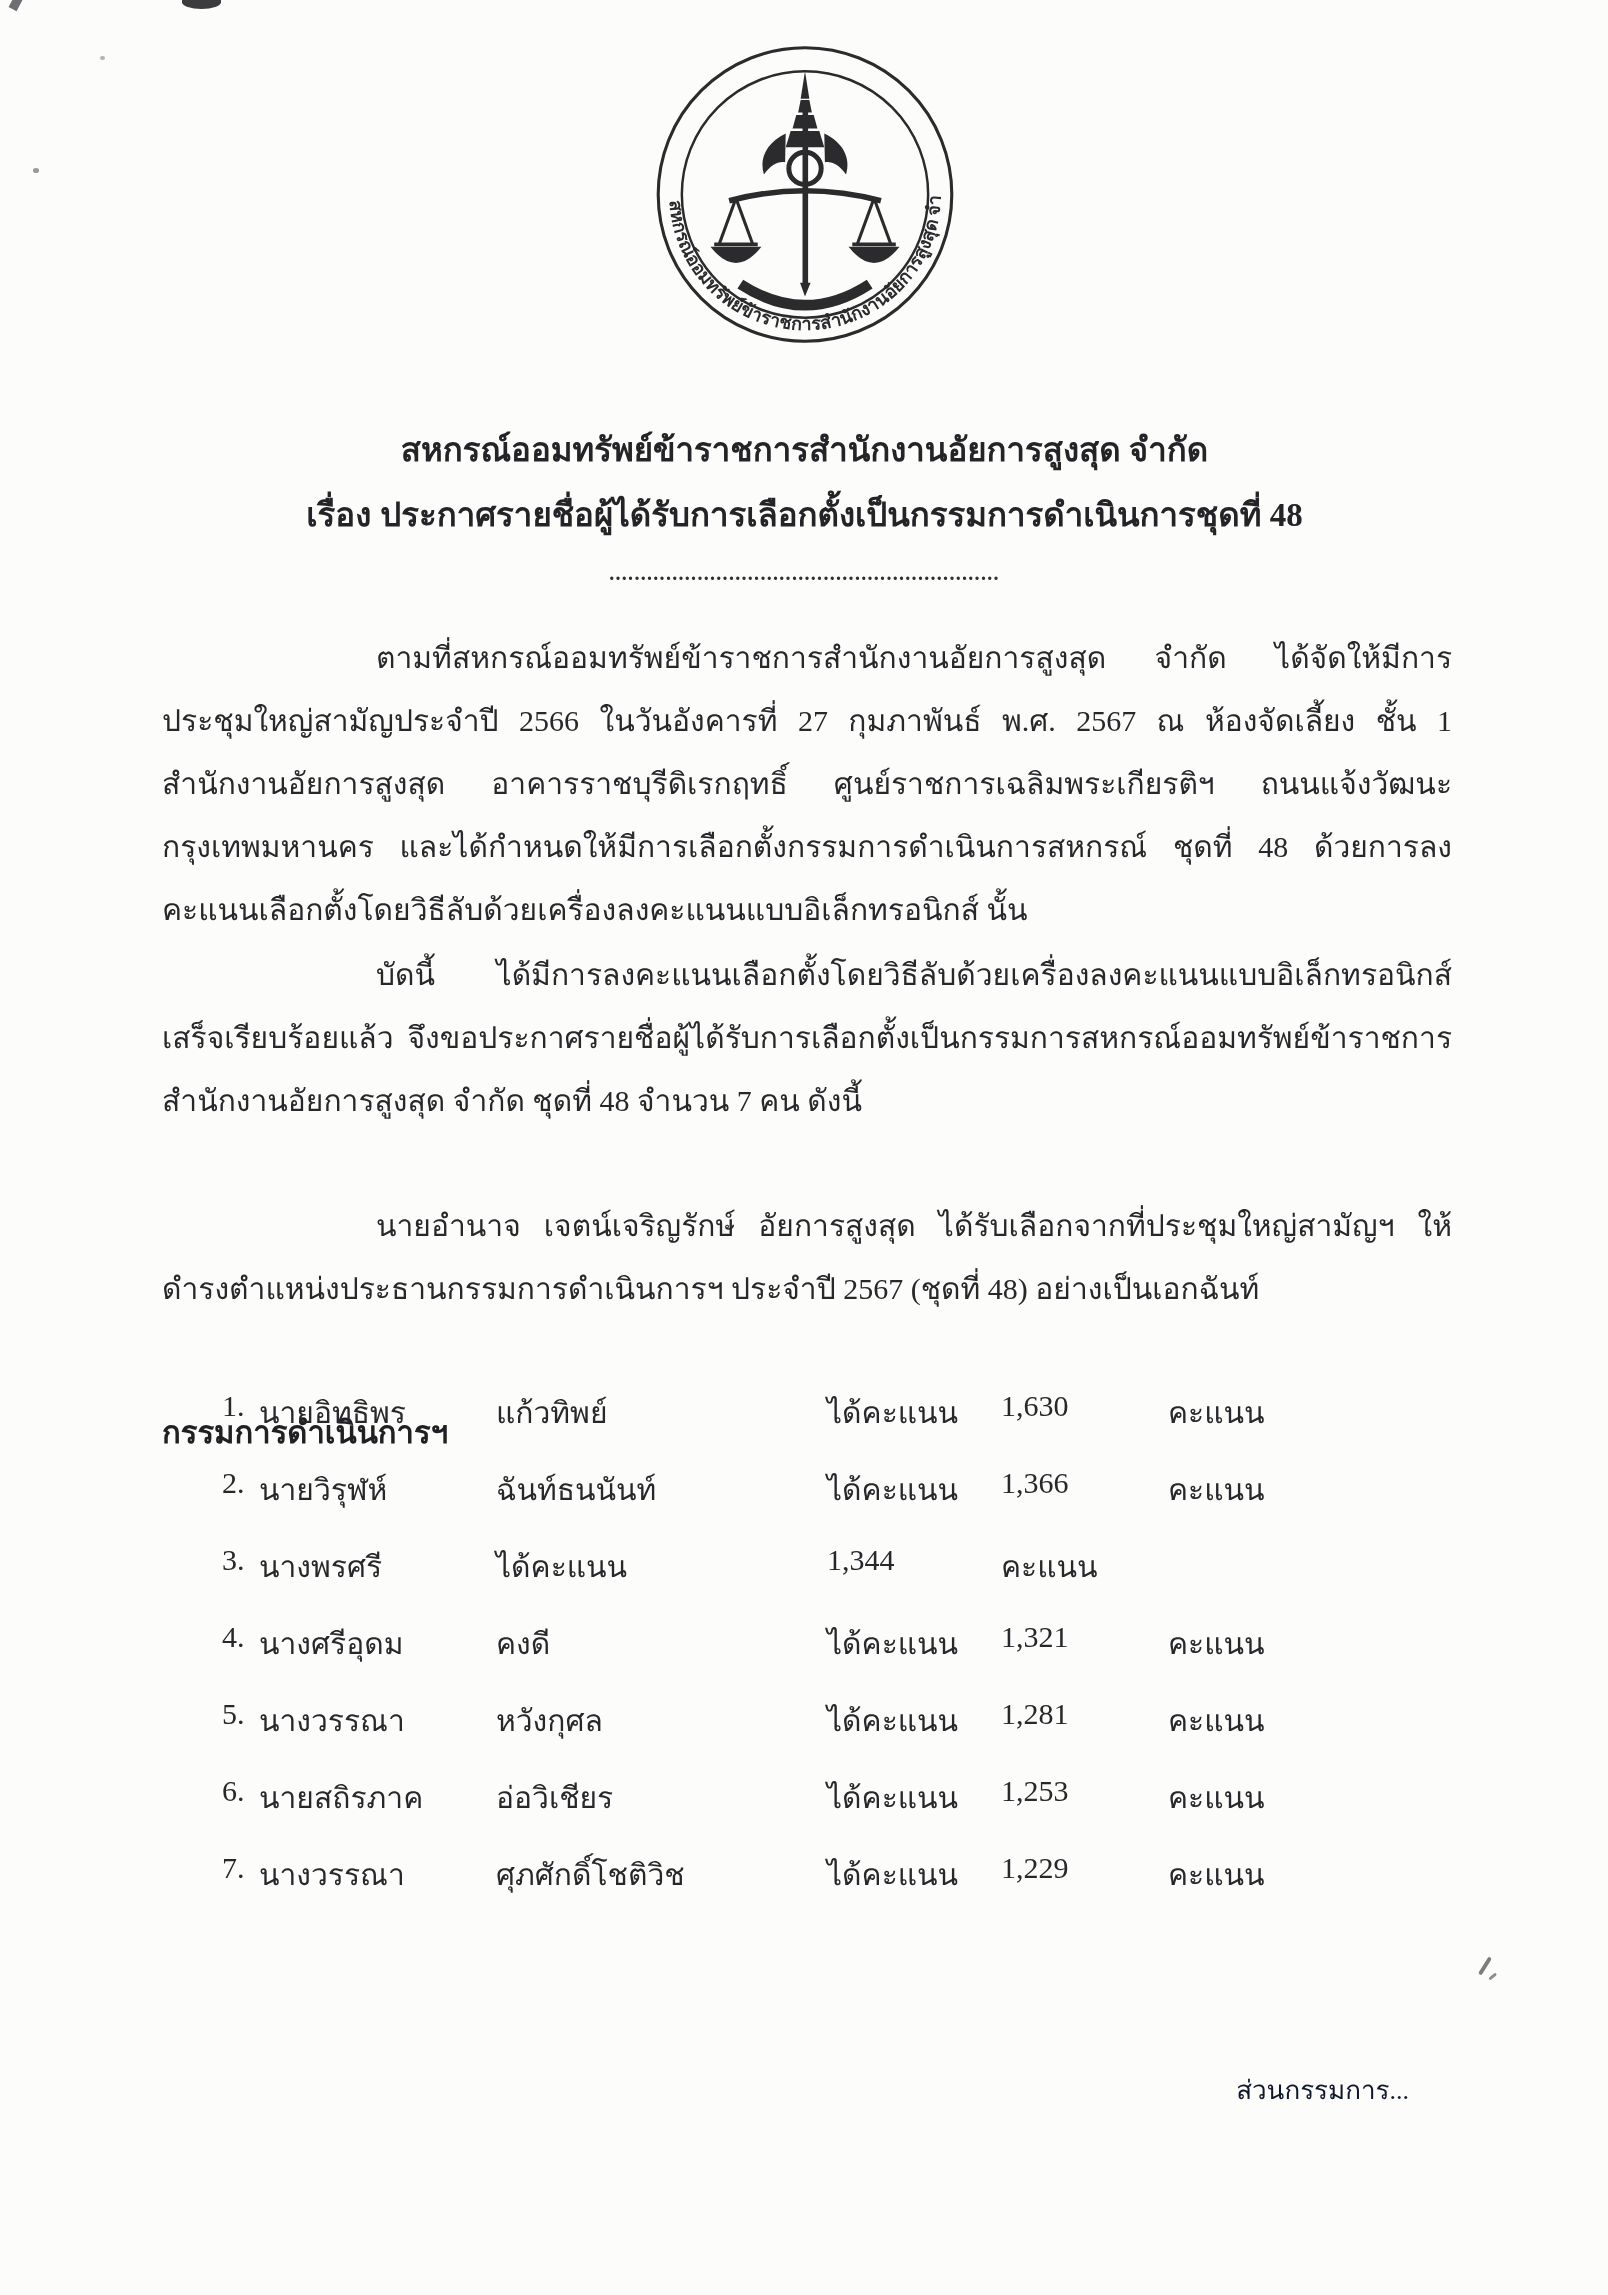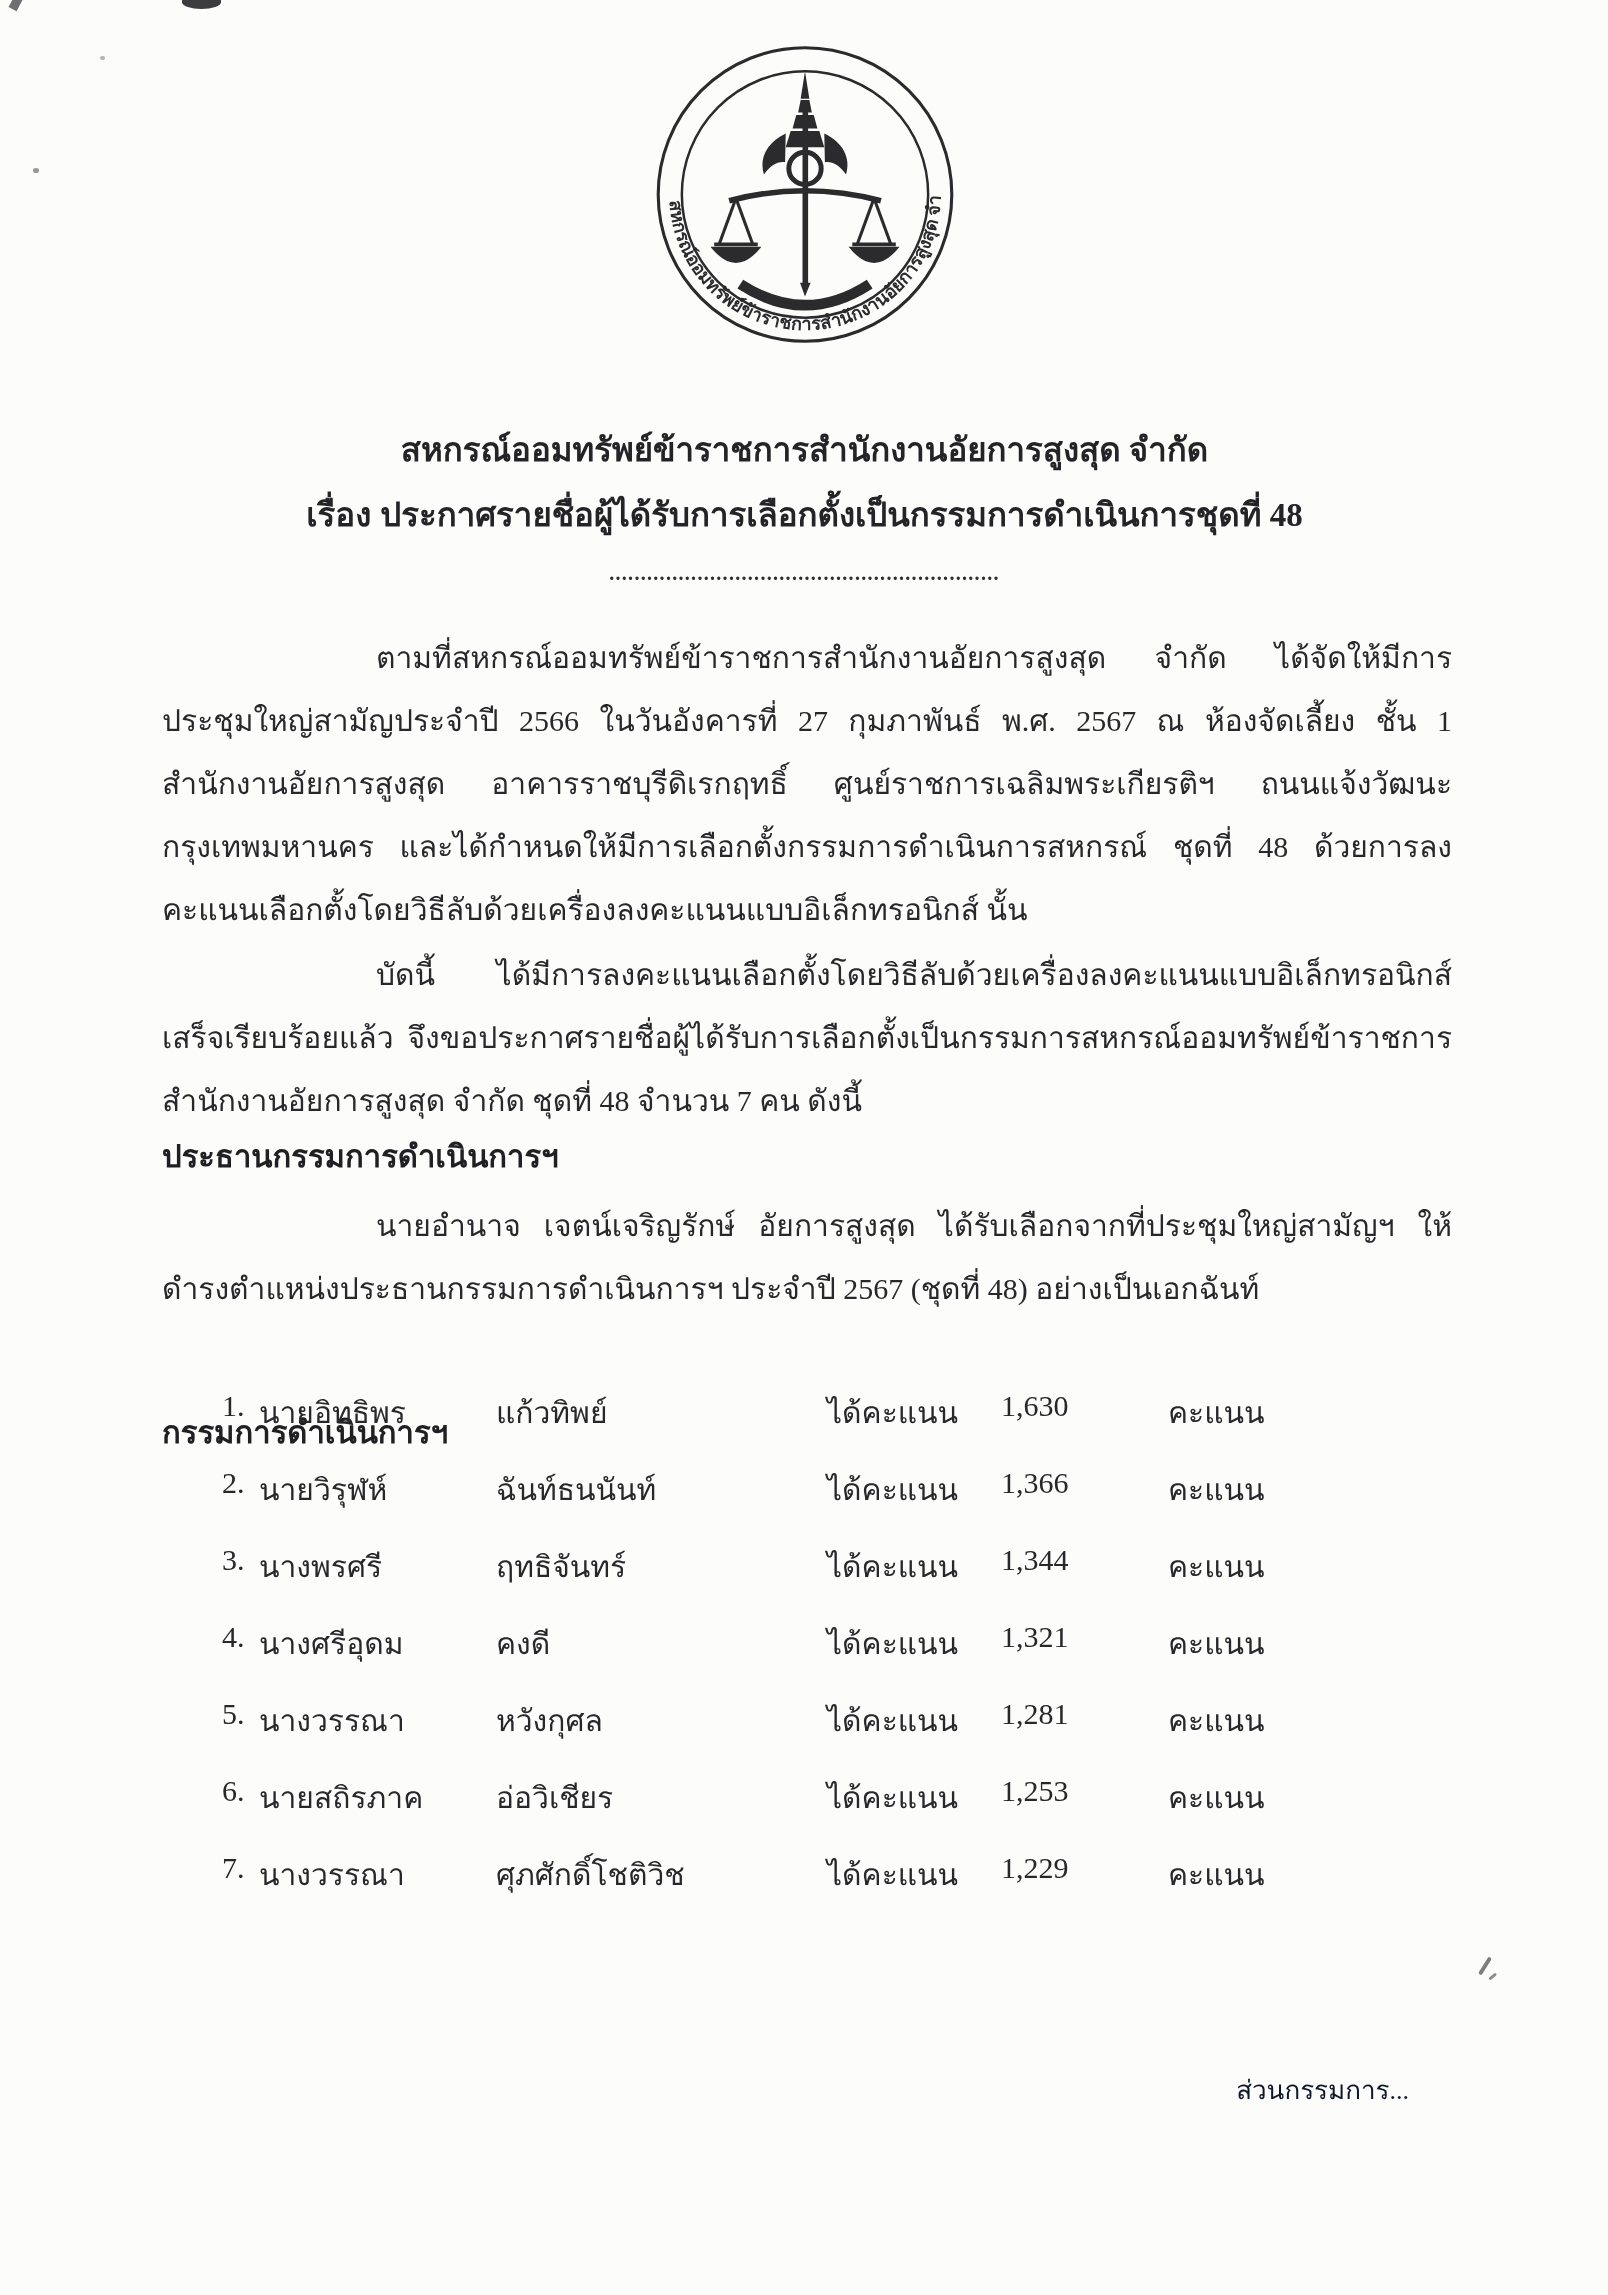--- a/index.html
+++ b/index.html
@@ -107,21 +107,20 @@
 
   <div class="centered org-line">สหกรณ์ออมทรัพย์ข้าราชการสำนักงานอัยการสูงสุด จำกัด</div>
   <div class="centered subject-line">
     <span class="sp">เรื่อง</span><span>ประกาศรายชื่อผู้ได้รับการเลือกตั้งเป็นกรรมการดำเนินการชุดที่ 48</span>
   </div>
   <div class="centered dots-line">..............................................................</div>
 
   <div class="para p1">ตามที่สหกรณ์ออมทรัพย์ข้าราชการสำนักงานอัยการสูงสุด จำกัด ได้จัดให้มีการประชุมใหญ่สามัญประจำปี 2566 ในวันอังคารที่ 27 กุมภาพันธ์ พ.ศ. 2567 ณ ห้องจัดเลี้ยง ชั้น 1 สำนักงานอัยการสูงสุด อาคารราชบุรีดิเรกฤทธิ์ ศูนย์ราชการเฉลิมพระเกียรติฯ ถนนแจ้งวัฒนะ กรุงเทพมหานคร และได้กำหนดให้มีการเลือกตั้งกรรมการดำเนินการสหกรณ์ ชุดที่ 48 ด้วยการลงคะแนนเลือกตั้งโดยวิธีลับด้วยเครื่องลงคะแนนแบบอิเล็กทรอนิกส์ นั้น</div>
   <div class="para p2">บัดนี้ ได้มีการลงคะแนนเลือกตั้งโดยวิธีลับด้วยเครื่องลงคะแนนแบบอิเล็กทรอนิกส์เสร็จเรียบร้อยแล้ว จึงขอประกาศรายชื่อผู้ได้รับการเลือกตั้งเป็นกรรมการสหกรณ์ออมทรัพย์ข้าราชการสำนักงานอัยการสูงสุด จำกัด ชุดที่ 48 จำนวน 7 คน ดังนี้</div>
 
-  <div class="h-section h-chair">ประธานกรรมการดำเนินการฯ</div>
   <div class="para chair-para">นายอำนาจ เจตน์เจริญรักษ์ อัยการสูงสุด ได้รับเลือกจากที่ประชุมใหญ่สามัญฯ ให้ดำรงตำแหน่งประธานกรรมการดำเนินการฯ ประจำปี 2567 (ชุดที่ 48) อย่างเป็นเอกฉันท์</div>
 
   <div class="h-section h-comm">กรรมการดำเนินการฯ</div>
 
   <div class="rows">
     <div class="crow">
       <span>1.</span>
       <span>นายอิทธิพร</span>
       <span>แก้วทิพย์</span>
       <span>ได้คะแนน</span>
@@ -132,21 +131,20 @@
       <span>2.</span>
       <span>นายวิรุฬห์</span>
       <span>ฉันท์ธนนันท์</span>
       <span>ได้คะแนน</span>
       <span>1,366</span>
       <span>คะแนน</span>
     </div>
     <div class="crow">
       <span>3.</span>
       <span>นางพรศรี</span>
-      <span>ฤทธิจันทร์</span>
       <span>ได้คะแนน</span>
       <span>1,344</span>
       <span>คะแนน</span>
     </div>
     <div class="crow">
       <span>4.</span>
       <span>นางศรีอุดม</span>
       <span>คงดี</span>
       <span>ได้คะแนน</span>
       <span>1,321</span>

